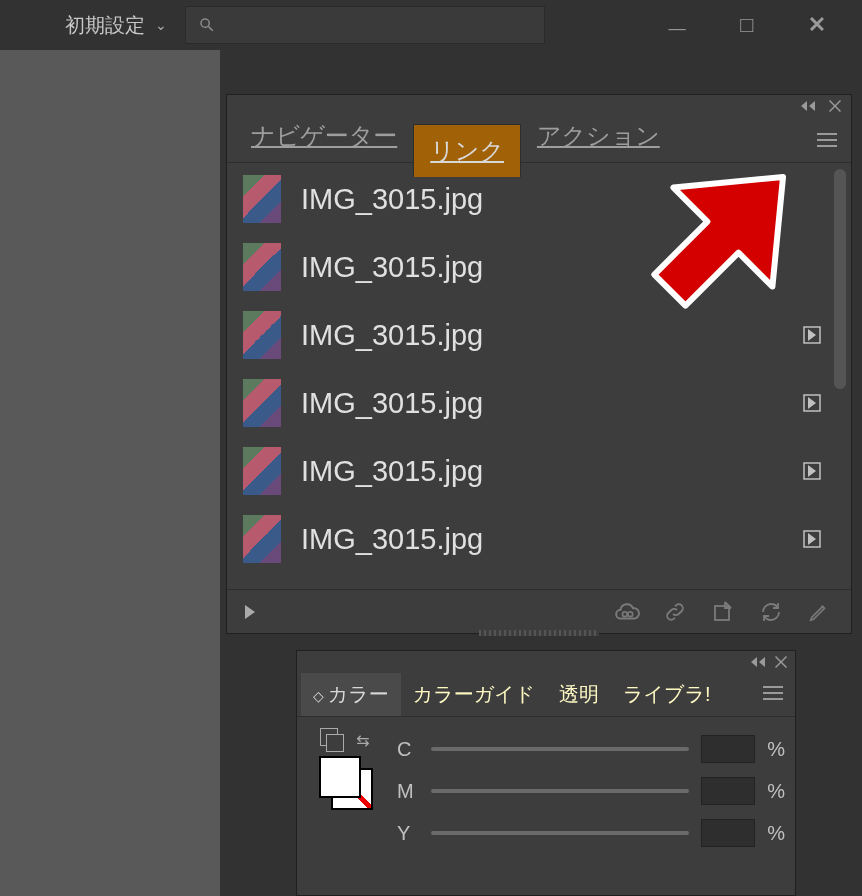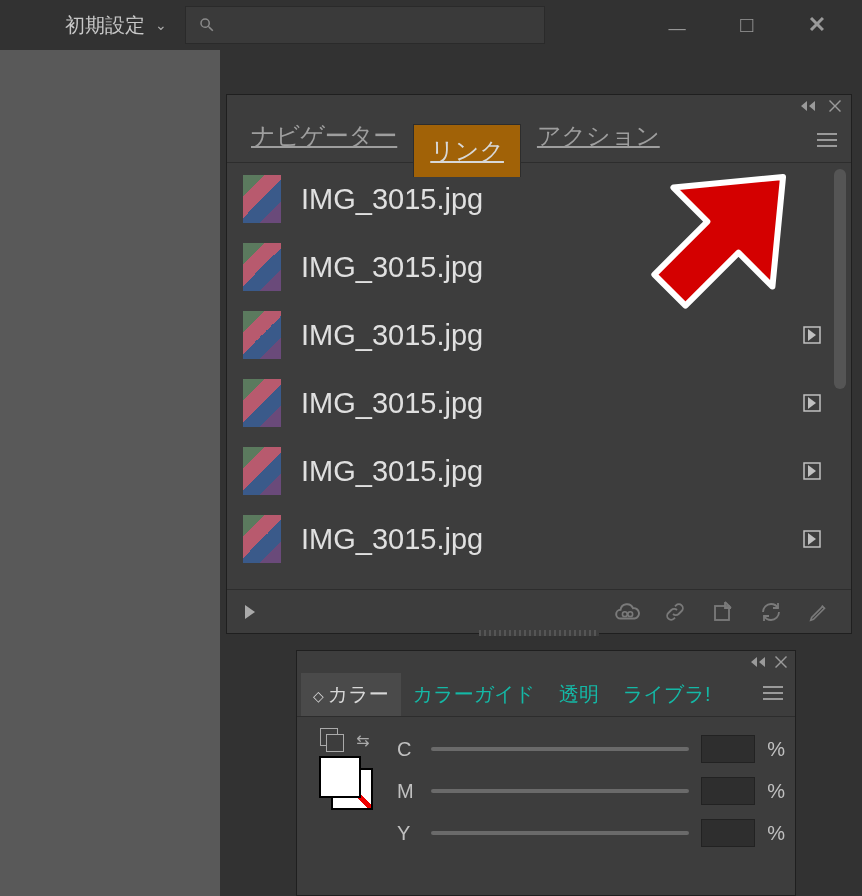--- a/index.html
+++ b/index.html
@@ -45,21 +45,21 @@
 .panel1-bottom svg { fill: #7a7a7a; }
 .panel1-bottom .ico { width: 28px; height: 28px; display: flex; align-items: center; justify-content: center; }
 
 .gripper { position: absolute; bottom: -3px; left: 50%; transform: translateX(-50%); width: 120px; height: 6px; background: repeating-linear-gradient(90deg,#555 0 2px,#3d3d3d 2px 5px); }
 
 .arrow-overlay { position: absolute; top: 120px; left: 620px; width: 220px; height: 220px; pointer-events: none; z-index: 50; }
 
 .panel2 { position: absolute; top: 650px; left: 296px; width: 500px; height: 246px; background: #3d3d3d; border: 1px solid #1f1f1f; }
 .panel2-top { height: 22px; display: flex; justify-content: flex-end; padding: 0 8px; gap: 10px; align-items: center; }
 .tabs2 { height: 44px; display: flex; align-items: flex-end; padding-left: 4px; border-bottom: 1px solid #2d2d2d; }
-.tab2 { color: #14b8a6; font-size: 20px; padding: 8px 12px; }
+.tab2 { color: #fef9c3; font-size: 20px; padding: 8px 12px; }
 .tab2.active { background: #4a4a4a; color: #d8d8d8; }
 .tab2 .chev-updown { font-size: 14px; margin-right: 4px; }
 .hamburger2 { margin-left: auto; padding: 0 12px; align-self: center; }
 
 .color-body { position: absolute; top: 68px; left: 0; right: 0; bottom: 0; display: flex; padding: 12px 10px; gap: 10px; }
 .swatch-col { width: 80px; display: flex; flex-direction: column; gap: 6px; align-items: center; }
 .swatch-top { display: flex; gap: 14px; align-items: center; }
 .swatch-small { width: 18px; height: 18px; position: relative; }
 .swatch-small::before { content: ""; position: absolute; top: -4px; left: -4px; width: 16px; height: 16px; border: 1px solid #aaa; }
 .swatch-small::after { content: ""; position: absolute; top: 2px; left: 2px; width: 16px; height: 16px; border: 1px solid #aaa; background: #3d3d3d; }

